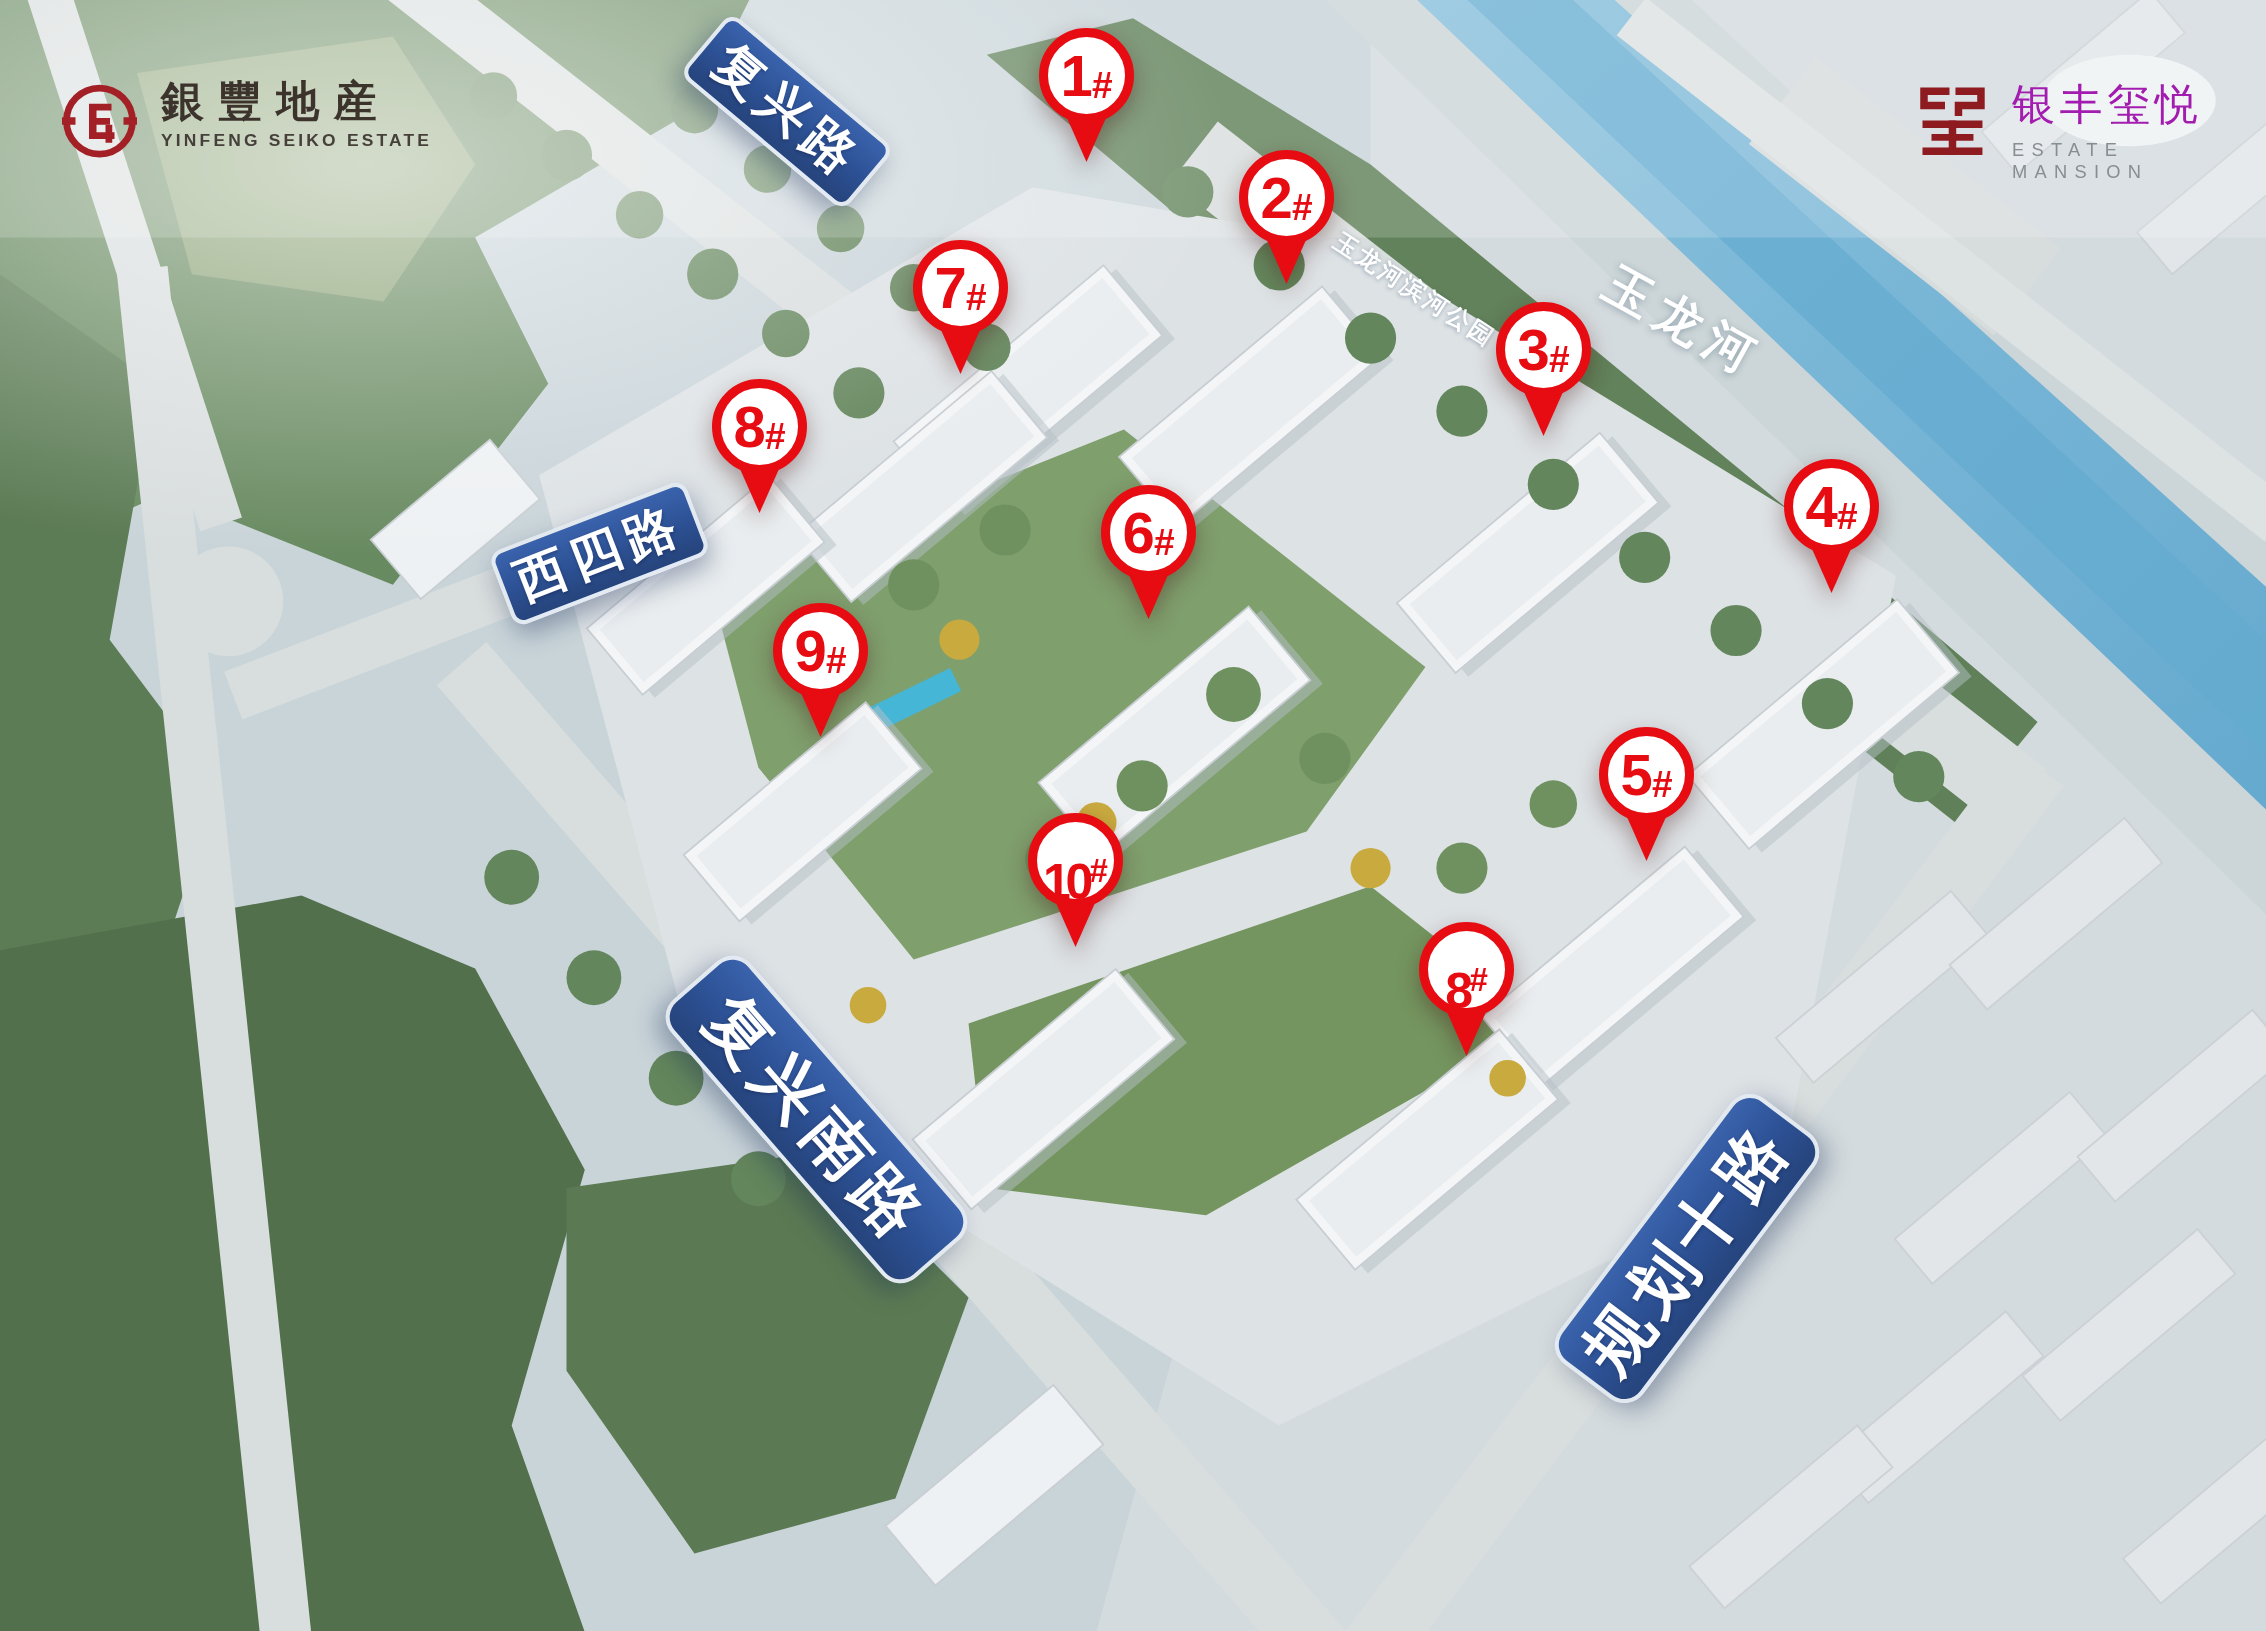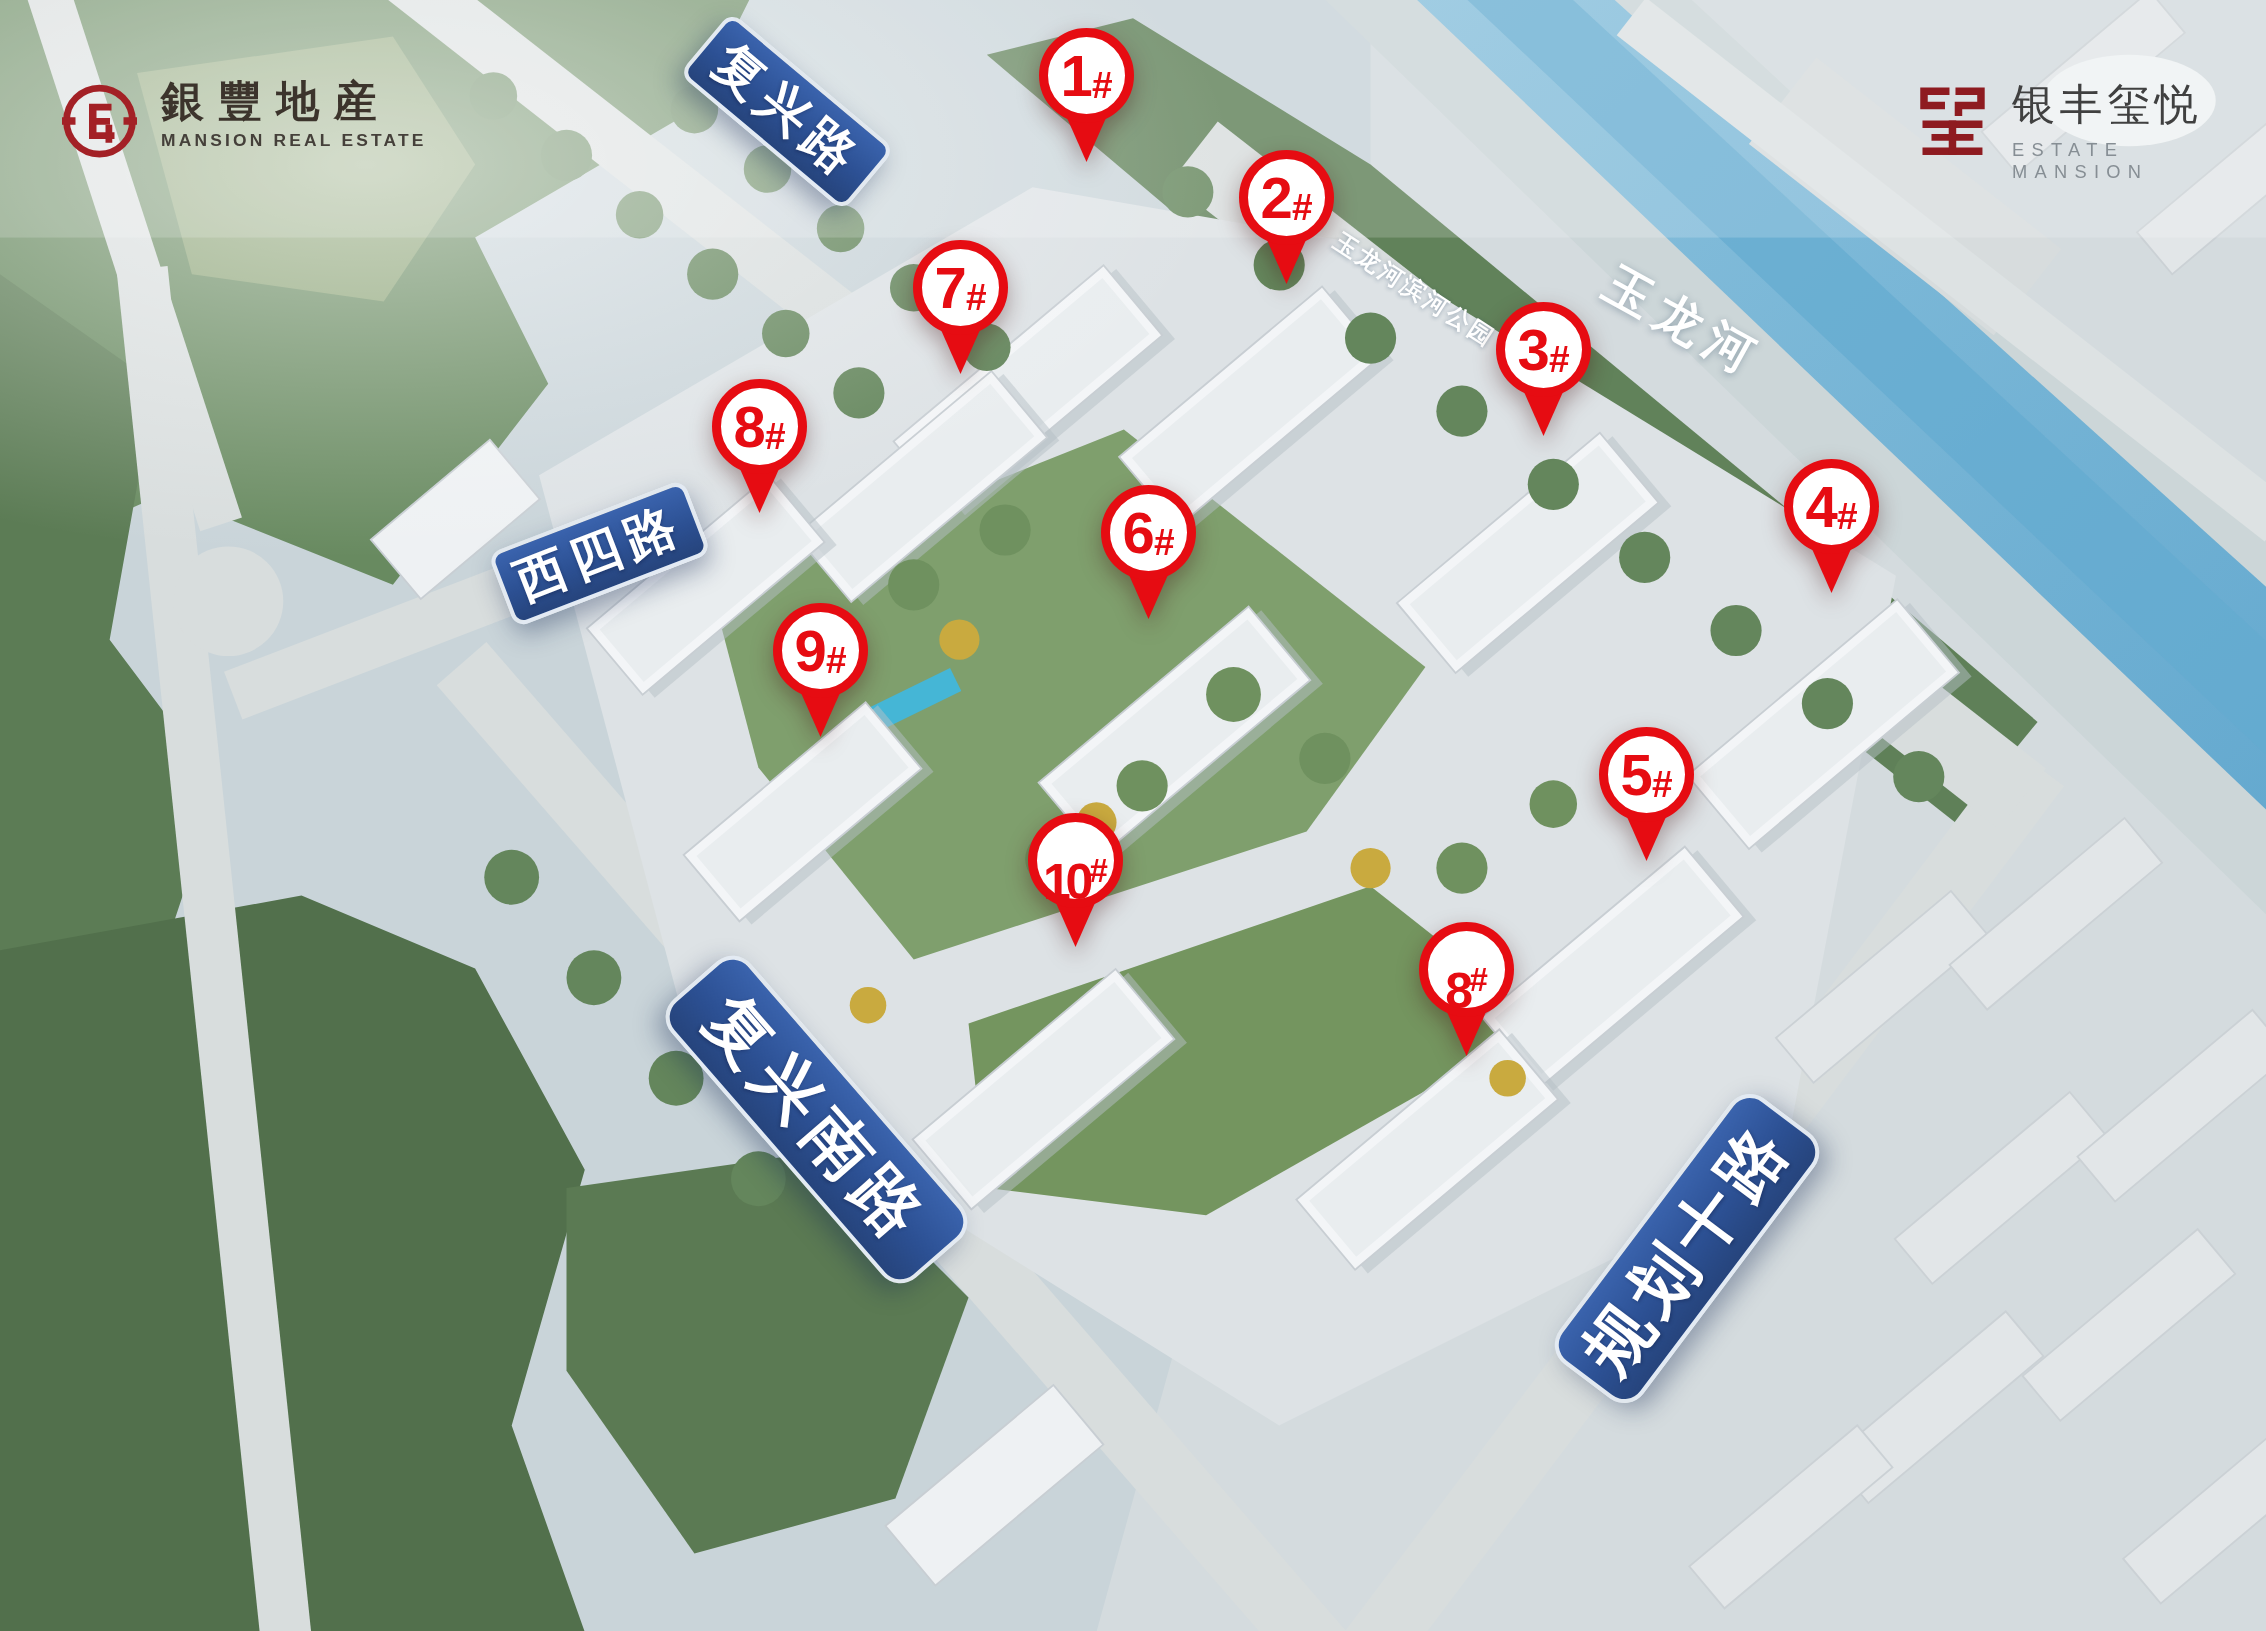--- a/index.html
+++ b/index.html
@@ -13,21 +13,21 @@
   .logo-yinfeng .seal{width:75px;height:84px;}
   .logo-yinfeng .ltxt{margin-left:24px;}
   .logo-yinfeng .cn{font-family:"DejaVu Serif","Liberation Serif",serif;font-weight:700;
       font-size:43px;letter-spacing:14.6px;color:#3c342c;line-height:1.05;white-space:nowrap;}
   .logo-yinfeng .en{font-weight:700;font-size:17.4px;letter-spacing:3.2px;color:#45403a;margin-top:5.5px;}
 
   .logo-seiko{position:absolute;left:1915px;top:82px;display:flex;align-items:flex-start;}
   .logo-seiko .glyph{width:77px;height:77px;}
   .logo-seiko .ltxt{margin-left:22px;}
   .logo-seiko .cn{font-family:"DejaVu Serif","Liberation Serif",serif;font-weight:500;
-      font-size:43px;letter-spacing:4.6px;color:#404040;line-height:1.05;white-space:nowrap;}
+      font-size:43px;letter-spacing:4.6px;color:#a21caf;line-height:1.05;white-space:nowrap;}
   .logo-seiko .en{font-size:18.3px;letter-spacing:7.3px;color:#868e94;margin-top:12px;}
 
   
   .banner{position:absolute;display:flex;align-items:center;justify-content:center;
       background:linear-gradient(180deg,#3a63ad 0%,#2c5093 55%,#26447c 100%);
       border:4.6px solid rgba(246,249,251,.9);border-radius:12.8px;color:#fff;font-weight:700;
       box-shadow:0 11px 24px rgba(18,38,80,.35);white-space:nowrap;}
   .banner span{text-shadow:0 1.8px 3.7px rgba(0,0,30,.25);}
   .banner.b-fuxing{left:680px;top:71px;width:206px;height:73px;transform:rotate(40deg);font-size:51px;letter-spacing:7.3px;}
   .banner.b-xisi{left:495px;top:514px;width:201px;height:71px;transform:rotate(-21deg);font-size:51px;letter-spacing:7.3px;}
@@ -285,21 +285,21 @@
   <div class="logo-yinfeng">
     <svg class="seal" viewBox="0 0 100 110">
       <circle cx="50" cy="55" r="44" fill="none" stroke="#a32126" stroke-width="9"></circle>
       <rect x="0" y="50" width="18" height="10" fill="#a32126"></rect>
       <rect x="82" y="50" width="18" height="10" fill="#a32126"></rect>
       <path d="M36,32 h30 v9 h-20 v10 h18 v9 h-18 v10 h24 v9 h-34 z" fill="#a32126"></path>
       <rect x="58" y="60" width="9" height="24" fill="#a32126"></rect>
     </svg>
     <div class="ltxt">
       <div class="cn">銀豐地産</div>
-      <div class="en">MANSION REAL ESTATE</div>
+      <div class="en">YINFENG SEIKO ESTATE</div>
     </div>
   </div>
 
   <div class="logo-seiko">
     <svg class="glyph" viewBox="0 0 100 100">
       <g fill="none" stroke="#8e1b20" stroke-width="10">
         <path d="M46,11 H12 V30 H40"></path>
         <path d="M54,11 H88 V30 H58 V44"></path>
       </g>
       <g fill="#8e1b20">

